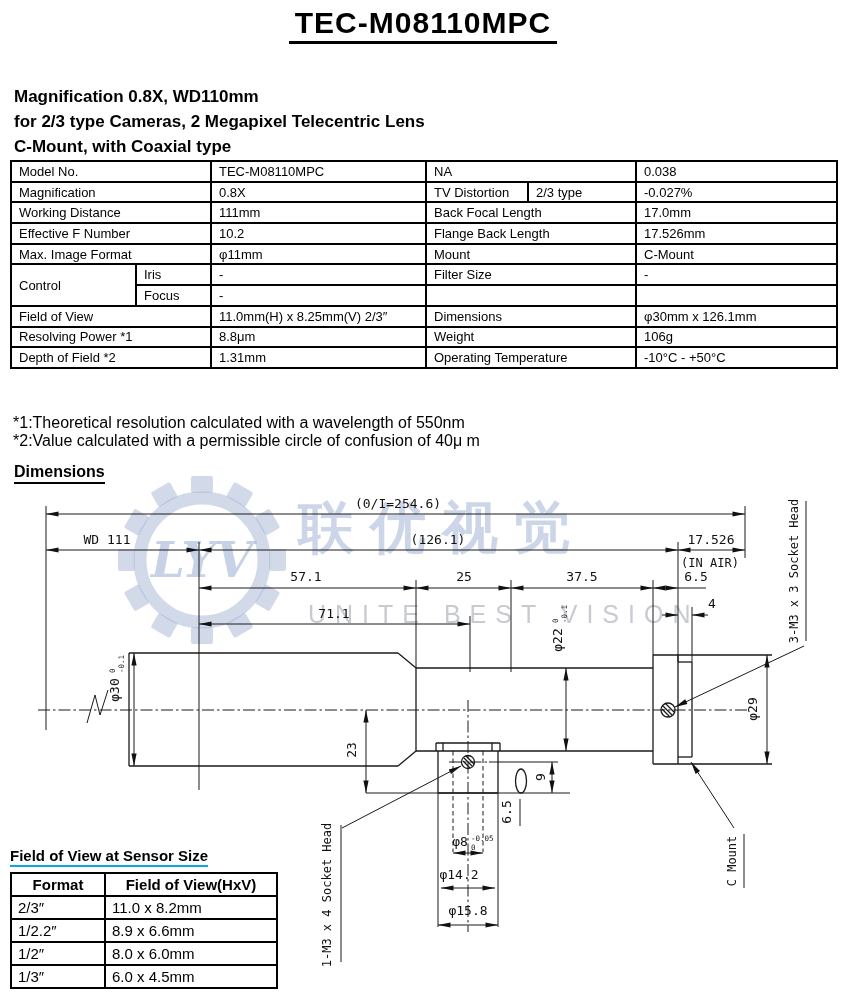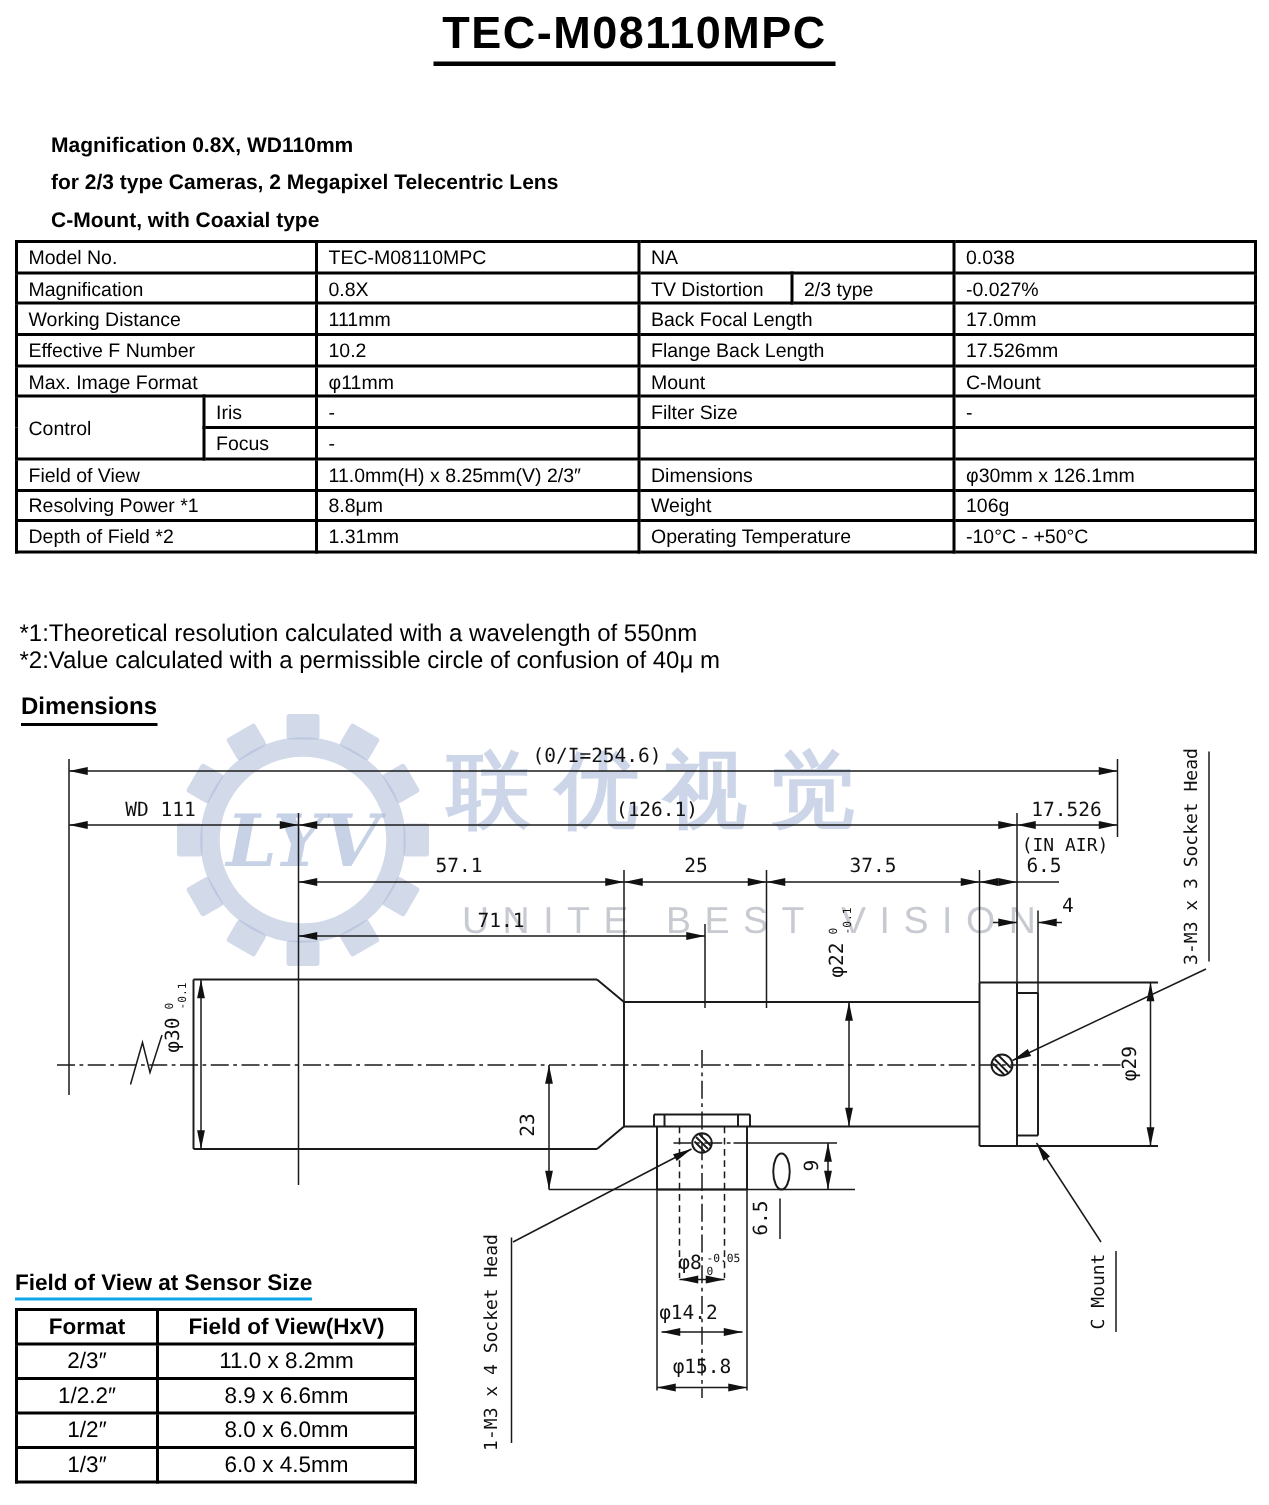--- a/index.html
+++ b/index.html
@@ -5,21 +5,21 @@
   html,body{margin:0;padding:0;background:#fff;}
   .page{position:relative;width:846px;height:1003px;background:#fff;overflow:hidden;
         font-family:"Liberation Sans","DejaVu Sans",sans-serif;color:#000;}
 
   
   .title-wrap{position:absolute;top:6px;left:0;width:100%;text-align:center;z-index:2;}
   .title-wrap h1{display:inline-block;margin:0;font-size:30px;font-weight:bold;letter-spacing:1px;
         border-bottom:3px solid #000;padding:0 6px 1px 6px;}
 
   
-  .subtitle{position:absolute;left:14px;top:84px;font-size:14px;font-weight:bold;line-height:25px;z-index:2;margin-left:20px;}
+  .subtitle{position:absolute;left:14px;top:84px;font-size:17px;font-weight:bold;line-height:25px;z-index:2;}
 
   
   table.spec{position:absolute;left:10px;top:160px;width:826px;height:209px;border-collapse:collapse;
         table-layout:fixed;z-index:2;}
   table.spec td{border:2px solid #000;font-size:13px;padding:1px 7px;vertical-align:middle;
         white-space:nowrap;overflow:hidden;}
 
   
   .footnotes{position:absolute;left:13px;top:414px;font-size:16px;line-height:18px;z-index:2;}
 
@@ -49,22 +49,22 @@
   svg.drawing text.tol{font-size:7.5px;}
 
   
   .fov{position:absolute;left:10px;top:847px;z-index:2;}
   .fov-heading{display:inline-block;font-size:15px;font-weight:bold;border-bottom:2px solid #0ea5e9;
         padding-bottom:1px;margin-bottom:3px;}
   .fov table{border-collapse:collapse;margin-top:2px;}
   .fov th,.fov td{border:2px solid #000;font-size:15px;font-weight:normal;height:21px;padding:0 6px;
         white-space:nowrap;}
   .fov th{text-align:center;font-weight:bold;}
-  .fov td.fmt{text-align:center;width:80px;margin-top:31px;}
-  .fov td.val{text-align:center;width:158px;}
+  .fov td.fmt{text-align:left;width:80px;margin-top:31px;}
+  .fov td.val{text-align:left;width:158px;}
 </style>
 </head>
 <body>
 
 <div class="page">
 
   <div class="watermark">
     <svg class="wm-gear" width="170" height="170" viewBox="-85 -85 170 170">
       <g fill="rgba(165,182,214,0.5)">
         <g>

